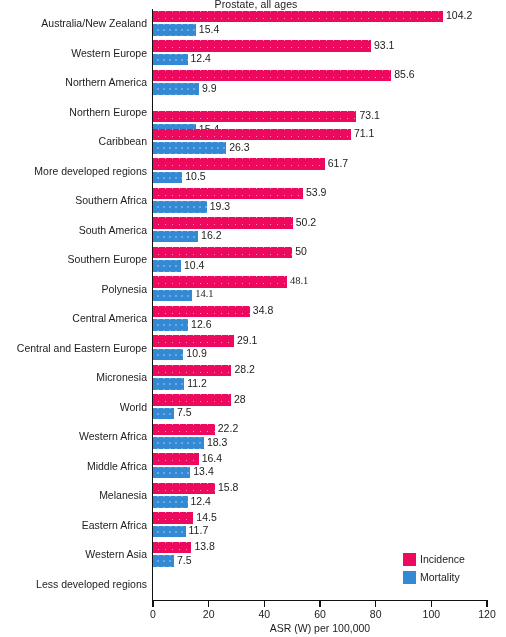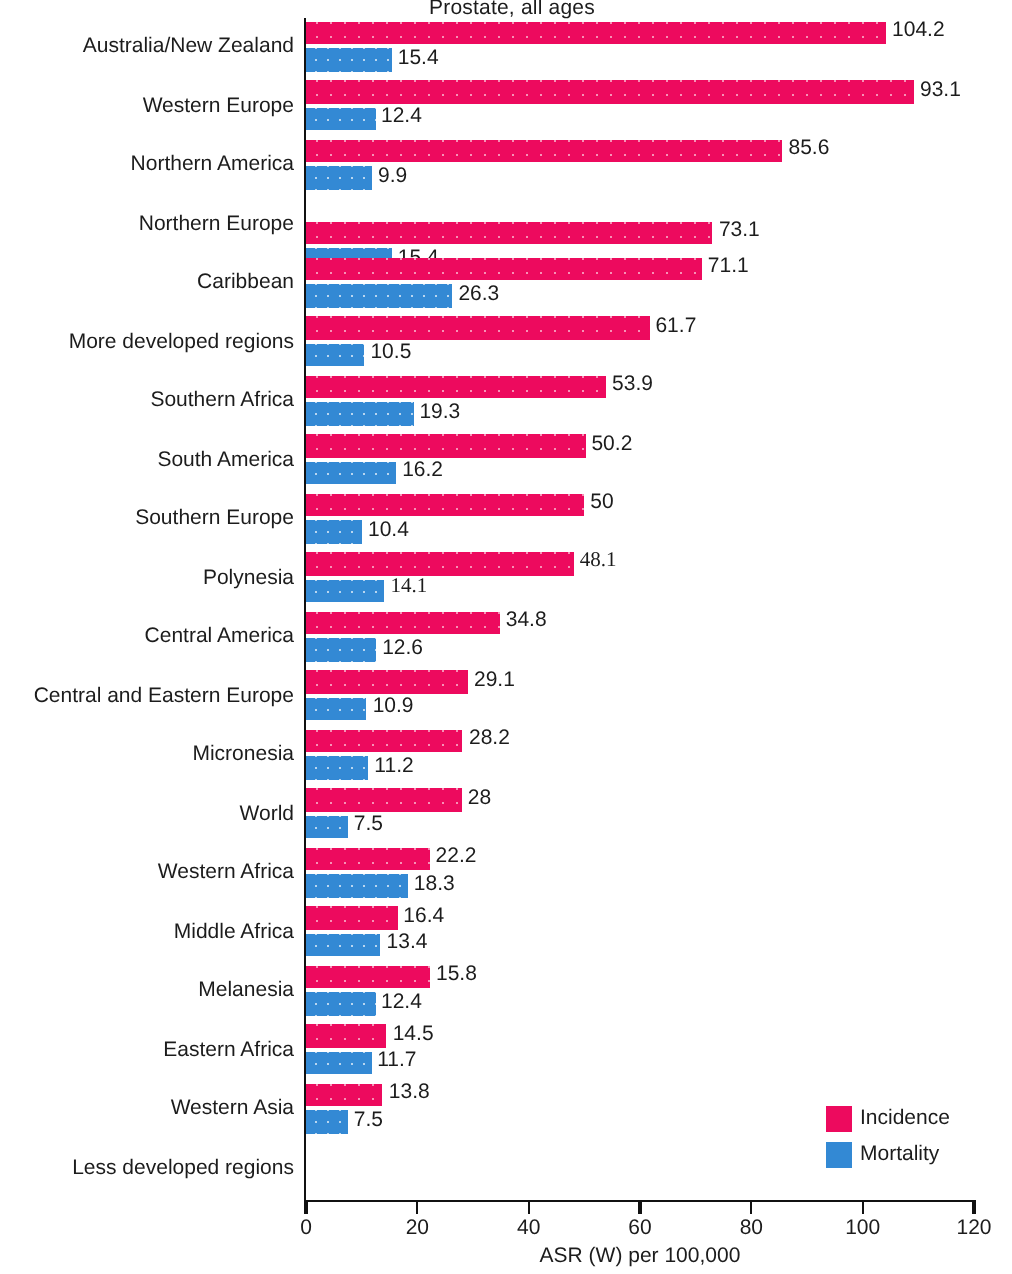--- a/index.html
+++ b/index.html
@@ -118,21 +118,21 @@
     top: 622px;
     left: 153px; width: 334px;
     text-align: center;
     font-size: 10.5px;
     color: #1c1c1c;
   }
 
   
   #legend {
     position: absolute;
-    left: 413px; top: 551px;
+    left: 403px; top: 551px;
   }
   .legend-row {
     display: flex;
     align-items: center;
     height: 16px;
     margin-bottom: 2px;
   }
   .legend-swatch {
     width: 13px; height: 13px;
     margin-right: 4px;
@@ -181,35 +181,35 @@
       <div class="bar-wrap bar-inc-wrap" style="width: 290.023px;">
         <div class="bar inc" style="width: 100%;"></div>
         <span class="val">104.2</span>
       </div>
       <div class="bar-wrap bar-mor-wrap" style="width: 42.8633px;">
         <div class="bar mor" style="width: 100%;"></div>
         <span class="val">15.4</span>
       </div>
     </div>
     <div class="cat-row" style="top: 29.5px;">
-      <div class="bar-wrap bar-inc-wrap" style="width: 304px;">
+      <div class="bar-wrap bar-inc-wrap" style="width: 218px;">
         <div class="bar inc" style="width: 100%;"></div>
         <span class="val">93.1</span>
       </div>
       <div class="bar-wrap bar-mor-wrap" style="width: 34.5133px;">
         <div class="bar mor" style="width: 100%;"></div>
         <span class="val">12.4</span>
       </div>
     </div>
     <div class="cat-row" style="top: 59px;">
       <div class="bar-wrap bar-inc-wrap" style="width: 238.253px;">
         <div class="bar inc" style="width: 100%;"></div>
         <span class="val">85.6</span>
       </div>
-      <div class="bar-wrap bar-mor-wrap" style="width: 33px;">
+      <div class="bar-wrap bar-mor-wrap" style="width: 46px;">
         <div class="bar mor" style="width: 100%;"></div>
         <span class="val">9.9</span>
       </div>
     </div>
     <div class="cat-row" style="top: 100px;">
       <div class="bar-wrap bar-inc-wrap" style="width: 203.462px;">
         <div class="bar inc" style="width: 100%;"></div>
         <span class="val">73.1</span>
       </div>
       <div class="bar-wrap bar-mor-wrap" style="width: 42.8633px;">

